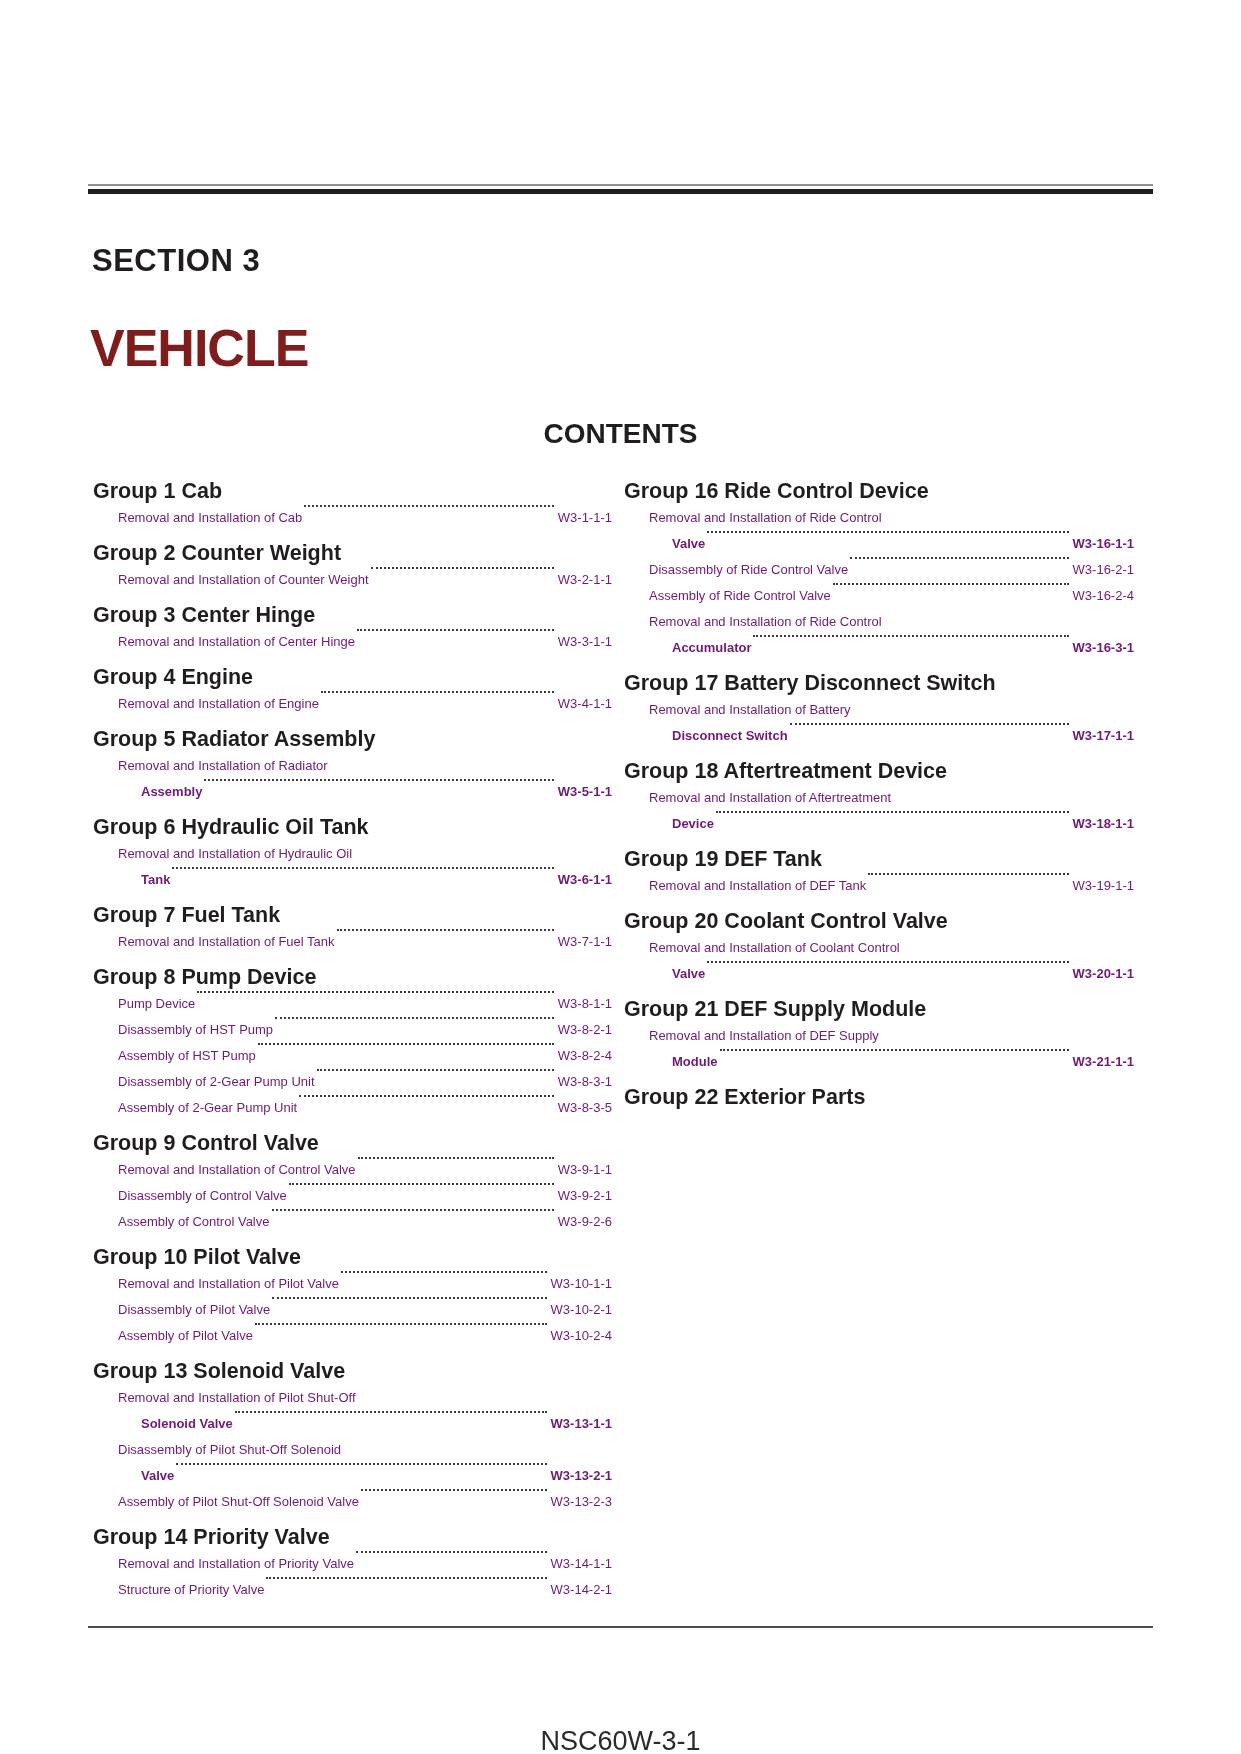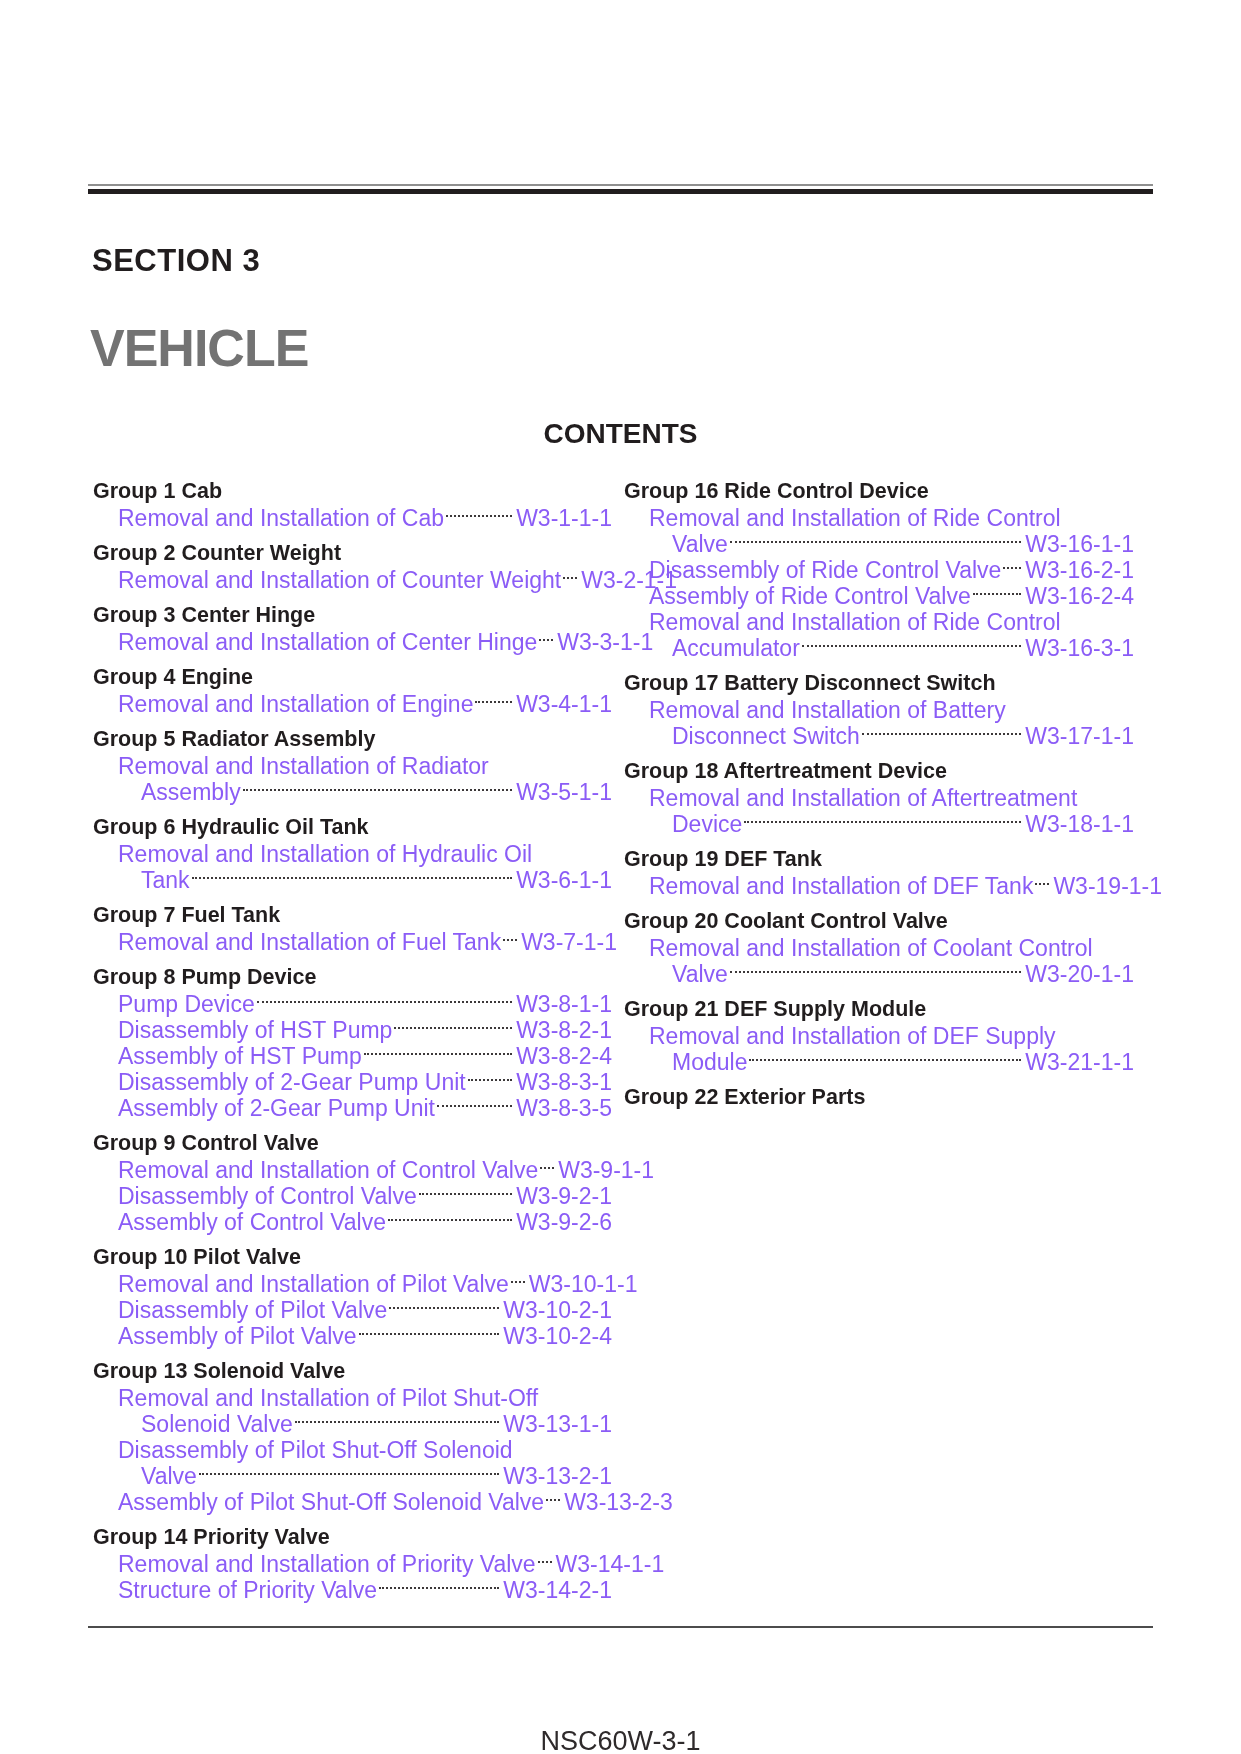--- a/index.html
+++ b/index.html
@@ -14,46 +14,46 @@
   .toprule{position:absolute;left:88px;right:88px;top:184px;}
   .toprule .thin{height:2px;background:#8f8f8f;}
   .toprule .thick{height:5px;background:#211d1e;margin-top:3px;}
 
   .section-label{
     position:absolute;left:92px;top:243px;
     font-size:31px;font-weight:bold;color:#211d1e;letter-spacing:0.5px;
   }
   .page-title{
     position:absolute;left:90px;top:318px;
-    font-size:52px;font-weight:bold;color:#737373;letter-spacing:-1px;
+    font-size:52px;font-weight:bold;color:#7f1d1d;letter-spacing:-1px;
   }
   .contents-title{
     position:absolute;left:0;right:0;top:418px;
     text-align:center;font-size:28px;font-weight:bold;color:#211d1e;
   }
 
   .columns{
     position:absolute;left:93px;top:478px;width:1049px;
     display:flex;gap:12px;
   }
   .col{display:block;}
   .col-left{width:519px;}
   .col-right{width:510px;}
 
   .group{margin-bottom:9px;}
   .group-title{
     font-size:21.5px;line-height:27px;font-weight:bold;color:#211d1e;
     white-space:nowrap;
   }
   .entry-line{
-    display:flex;align-items:center;
+    display:flex;align-items:flex-start;
     padding-left:25px;
-    font-size:23px;line-height:26px;color:#8b5cf6;
-  }
-  .entry-line.cont{padding-left:48px;}
+    font-size:13px;line-height:26px;color:#701a75;
+  }
+  .entry-line.cont{padding-left:48px;font-weight:bold;}
   .entry-text{white-space:nowrap;}
   .leader{
     flex:1 1 auto;min-width:14px;
     border-bottom:2.6px dotted #3c3839;
     margin:0 4px 5px 2px;
   }
   .page-ref{white-space:nowrap;}
 
   .footer-rule{
     position:absolute;left:88px;right:88px;top:1626px;

